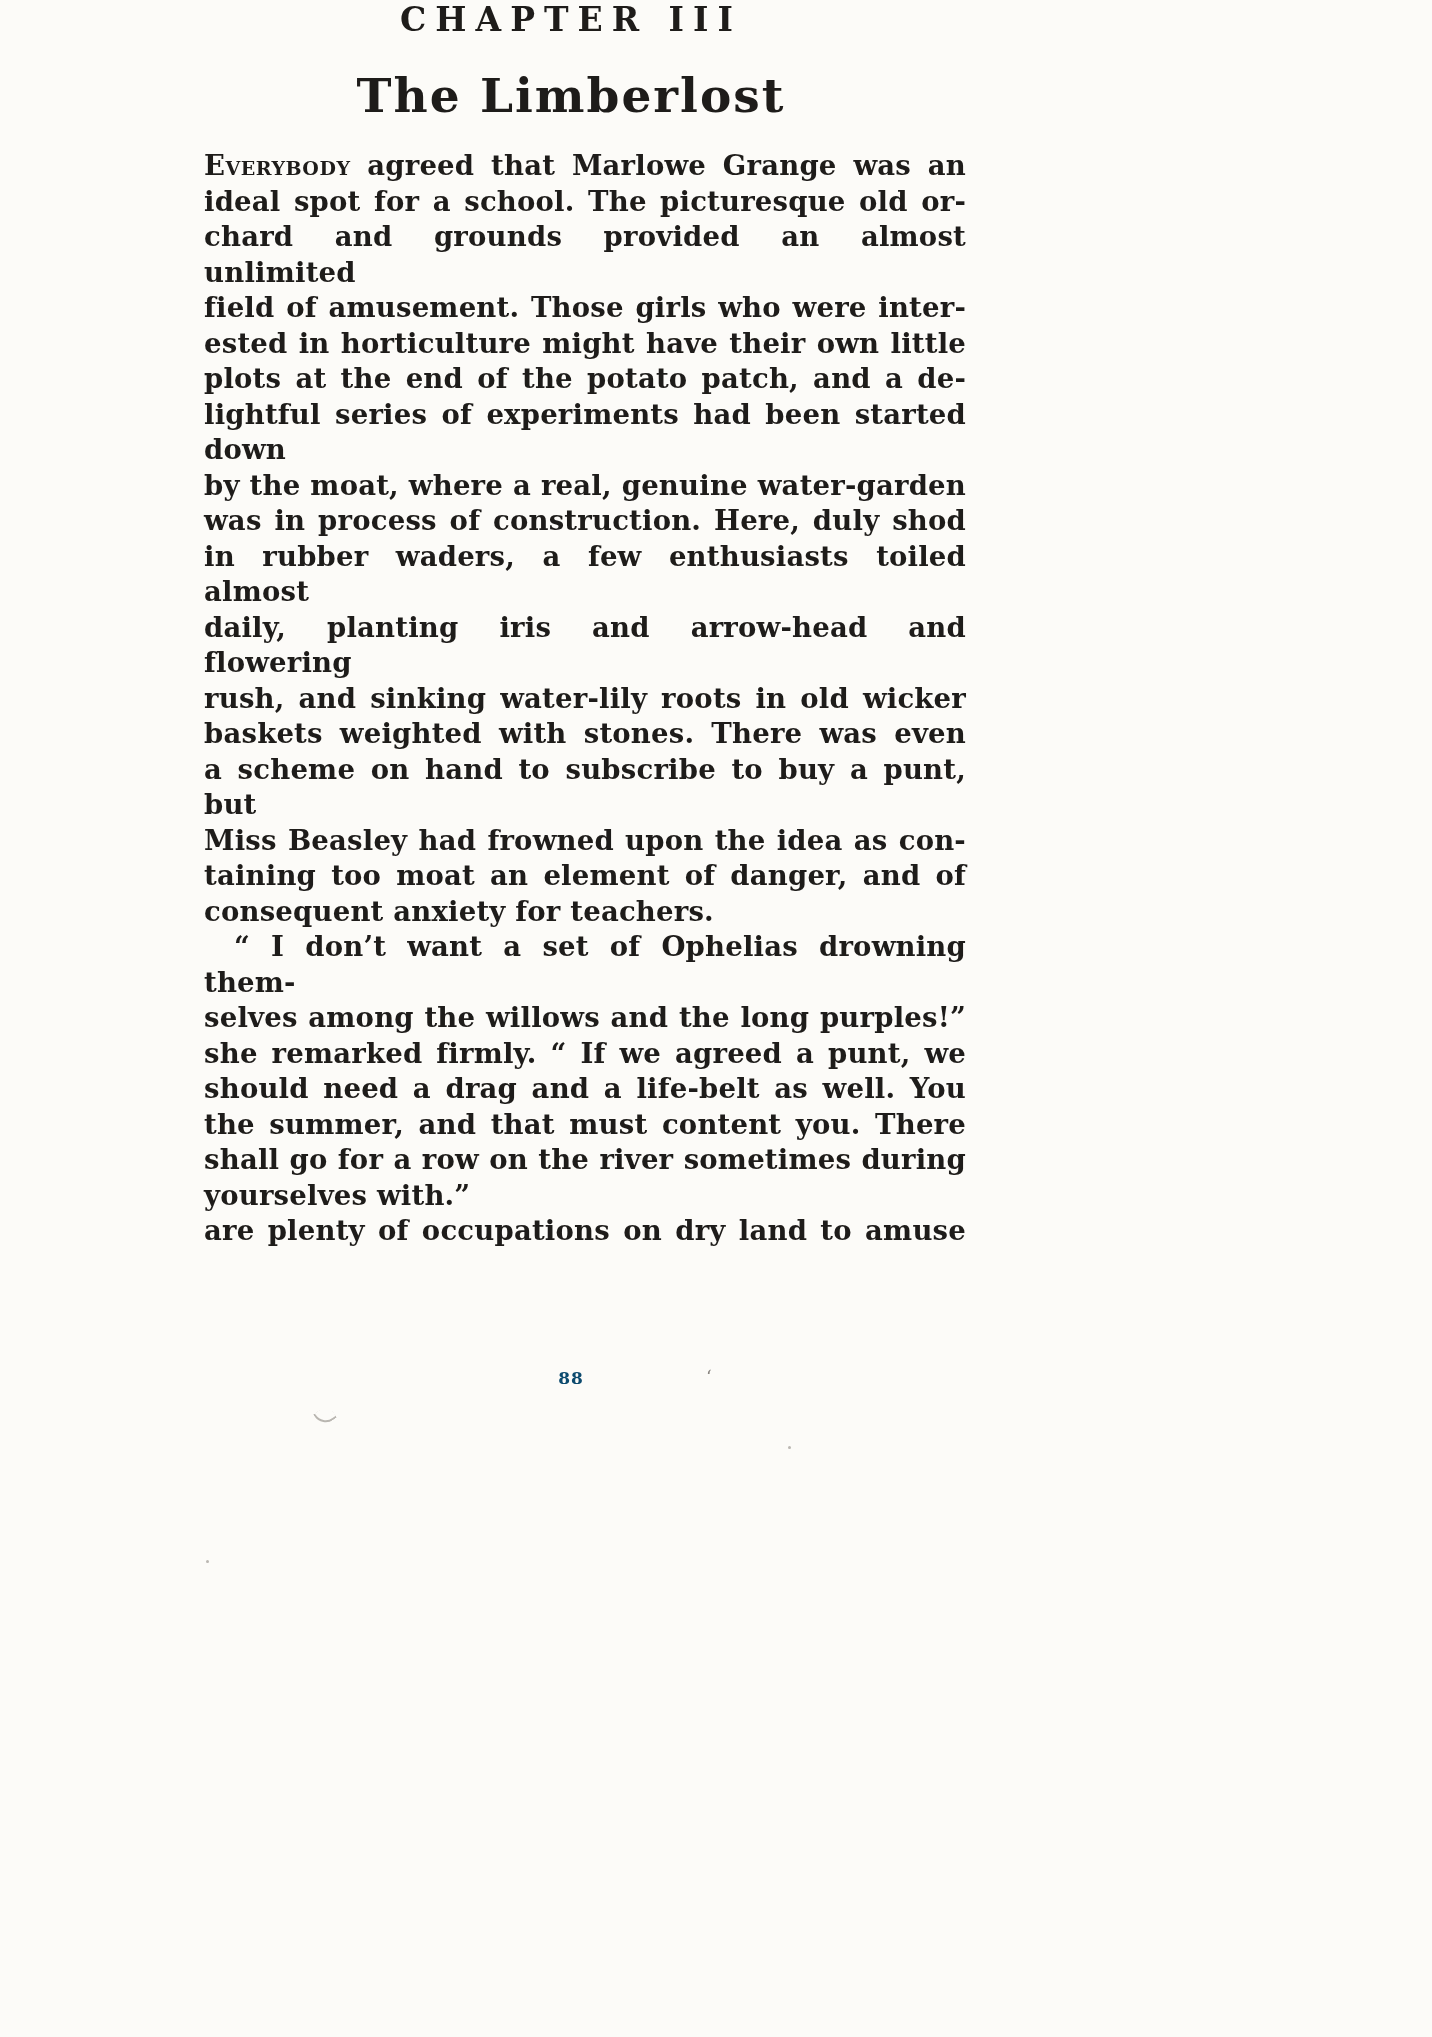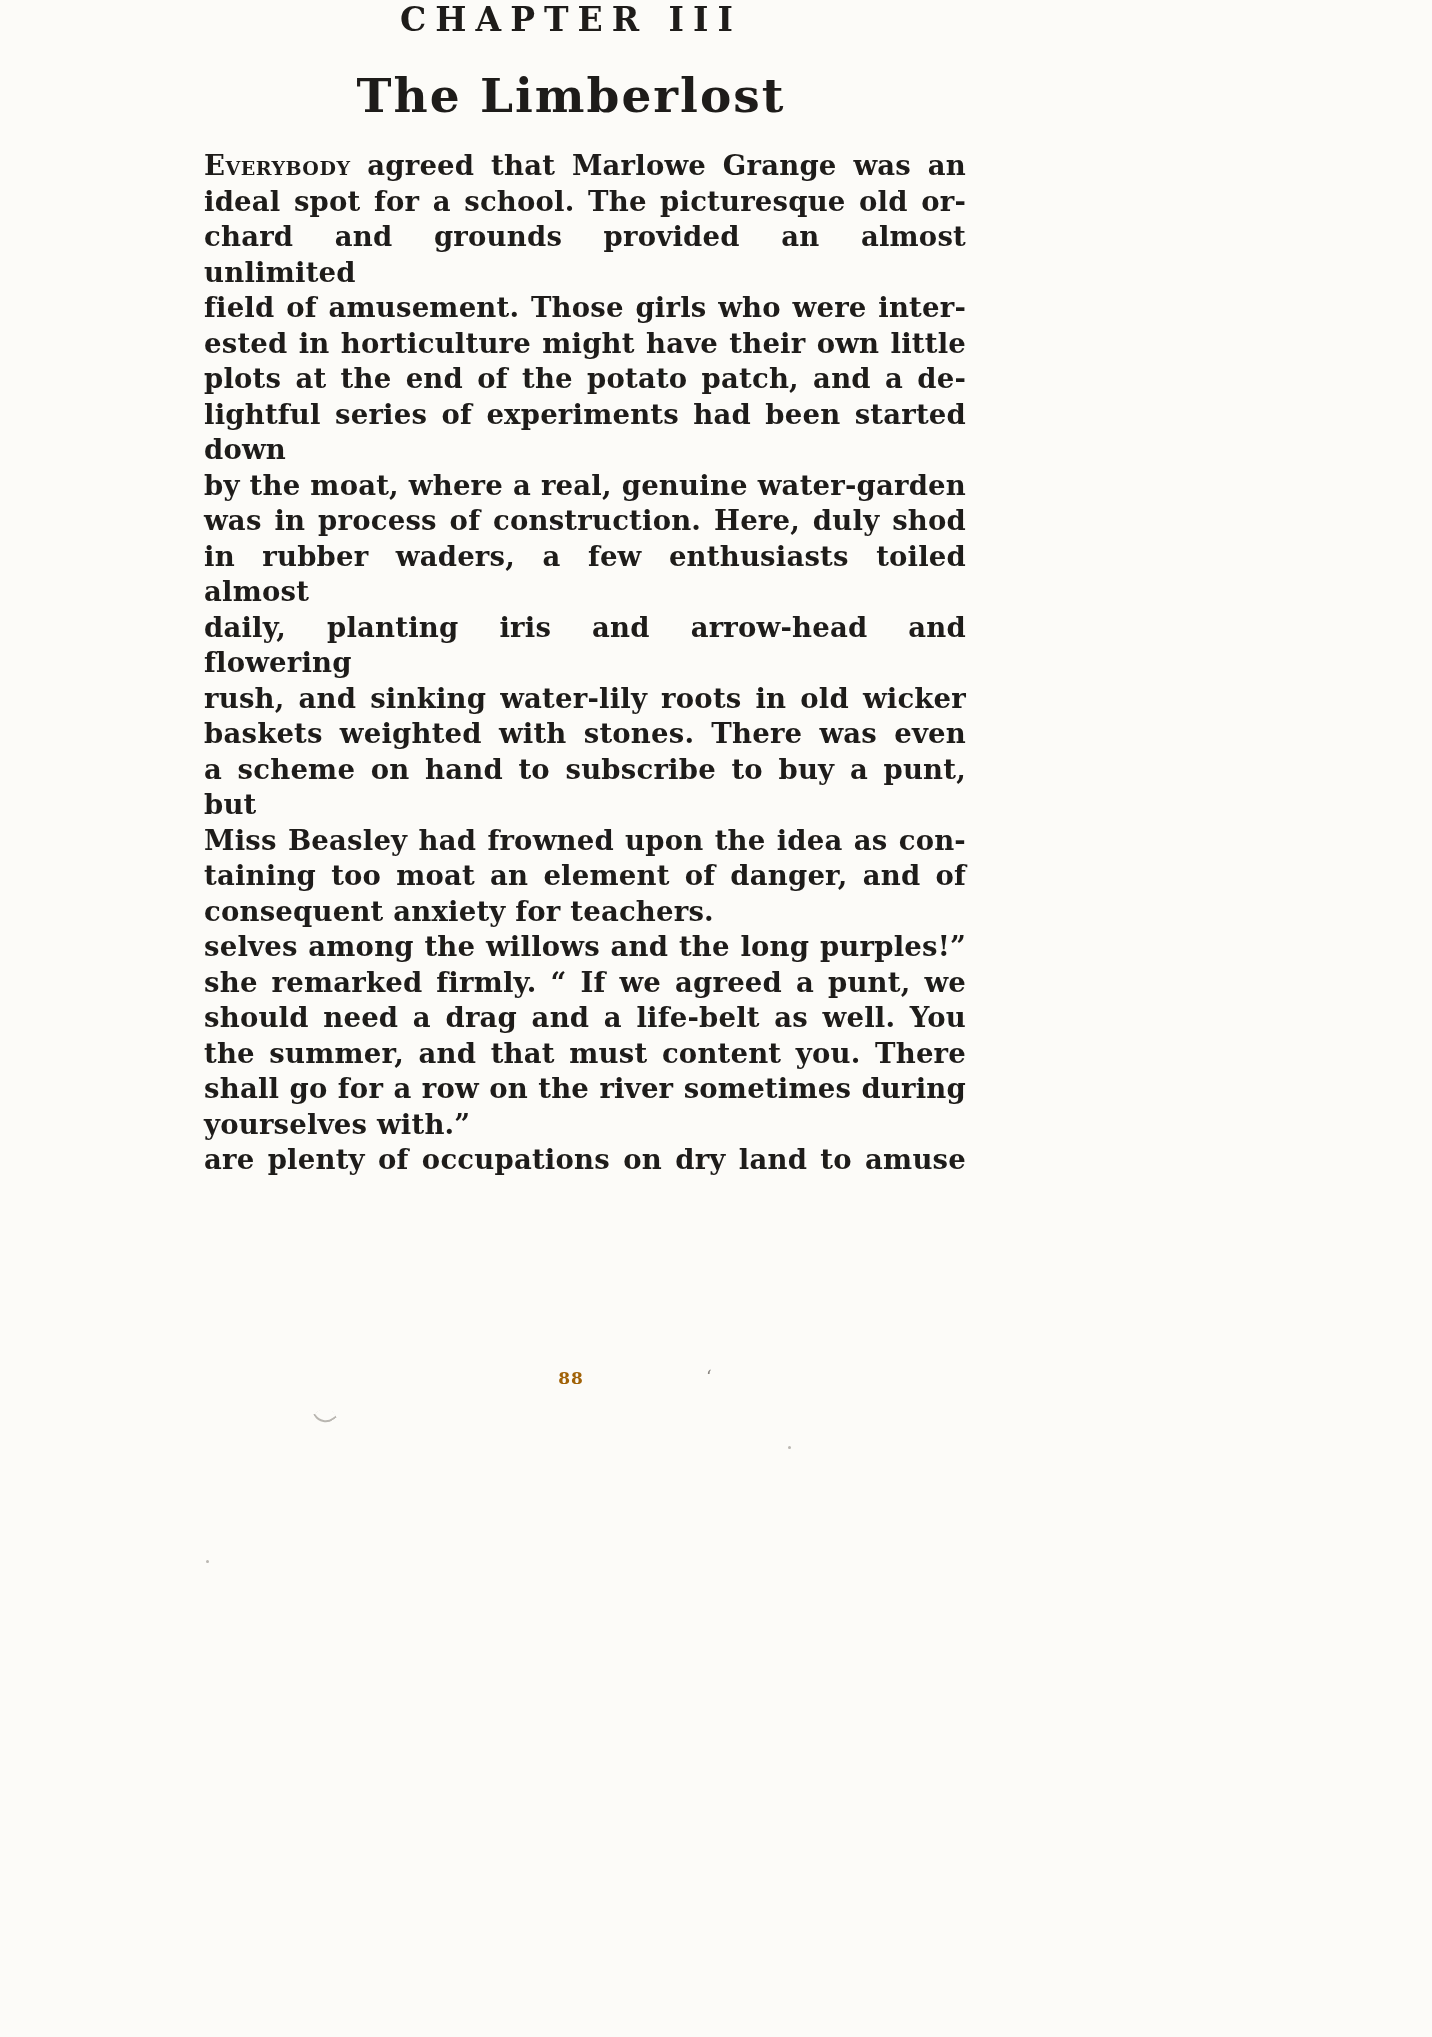--- a/index.html
+++ b/index.html
@@ -65,21 +65,21 @@
   }
   .page-number {
     position: absolute;
     left: 176px;
     top: 1368px;
     width: 790px;
     text-align: center;
     font-size: 17px;
     font-weight: 700;
     letter-spacing: 1px;
-    color: #a16207;
+    color: #0c4a6e;
   }
   
   .artifact-quote {
     position: absolute;
     left: 706px;
     top: 1366px;
     font-size: 18px;
     color: #4a453f;
     opacity: 0.65;
   }
@@ -125,20 +125,21 @@
           <div class="line just">in rubber waders, a few enthusiasts toiled almost</div>
           <div class="line just">daily, planting iris and arrow-head and flowering</div>
           <div class="line just">rush, and sinking water-lily roots in old wicker</div>
           <div class="line just">baskets weighted with stones.  There was even</div>
           <div class="line just">a scheme on hand to subscribe to buy a punt, but</div>
           <div class="line just">Miss Beasley had frowned upon the idea as con-</div>
           <div class="line just">taining too moat an element of danger, and of</div>
           <div class="line">consequent anxiety for teachers.</div>
         </div>
         <div class="paragraph">
+          <div class="line just indent">“ I don’t want a set of Ophelias drowning them-</div>
           <div class="line just">selves among the willows and the long purples!”</div>
           <div class="line just">she remarked firmly.  “ If we agreed a punt, we</div>
           <div class="line just">should need a drag and a life-belt as well.  You</div>
           <div class="line just">the summer, and that must content you.  There</div>
           <div class="line just">shall go for a row on the river sometimes during</div>
           <div class="line">yourselves with.”</div>
           <div class="line just">are plenty of occupations on dry land to amuse</div>
         </div>
       </div>
   </div>

